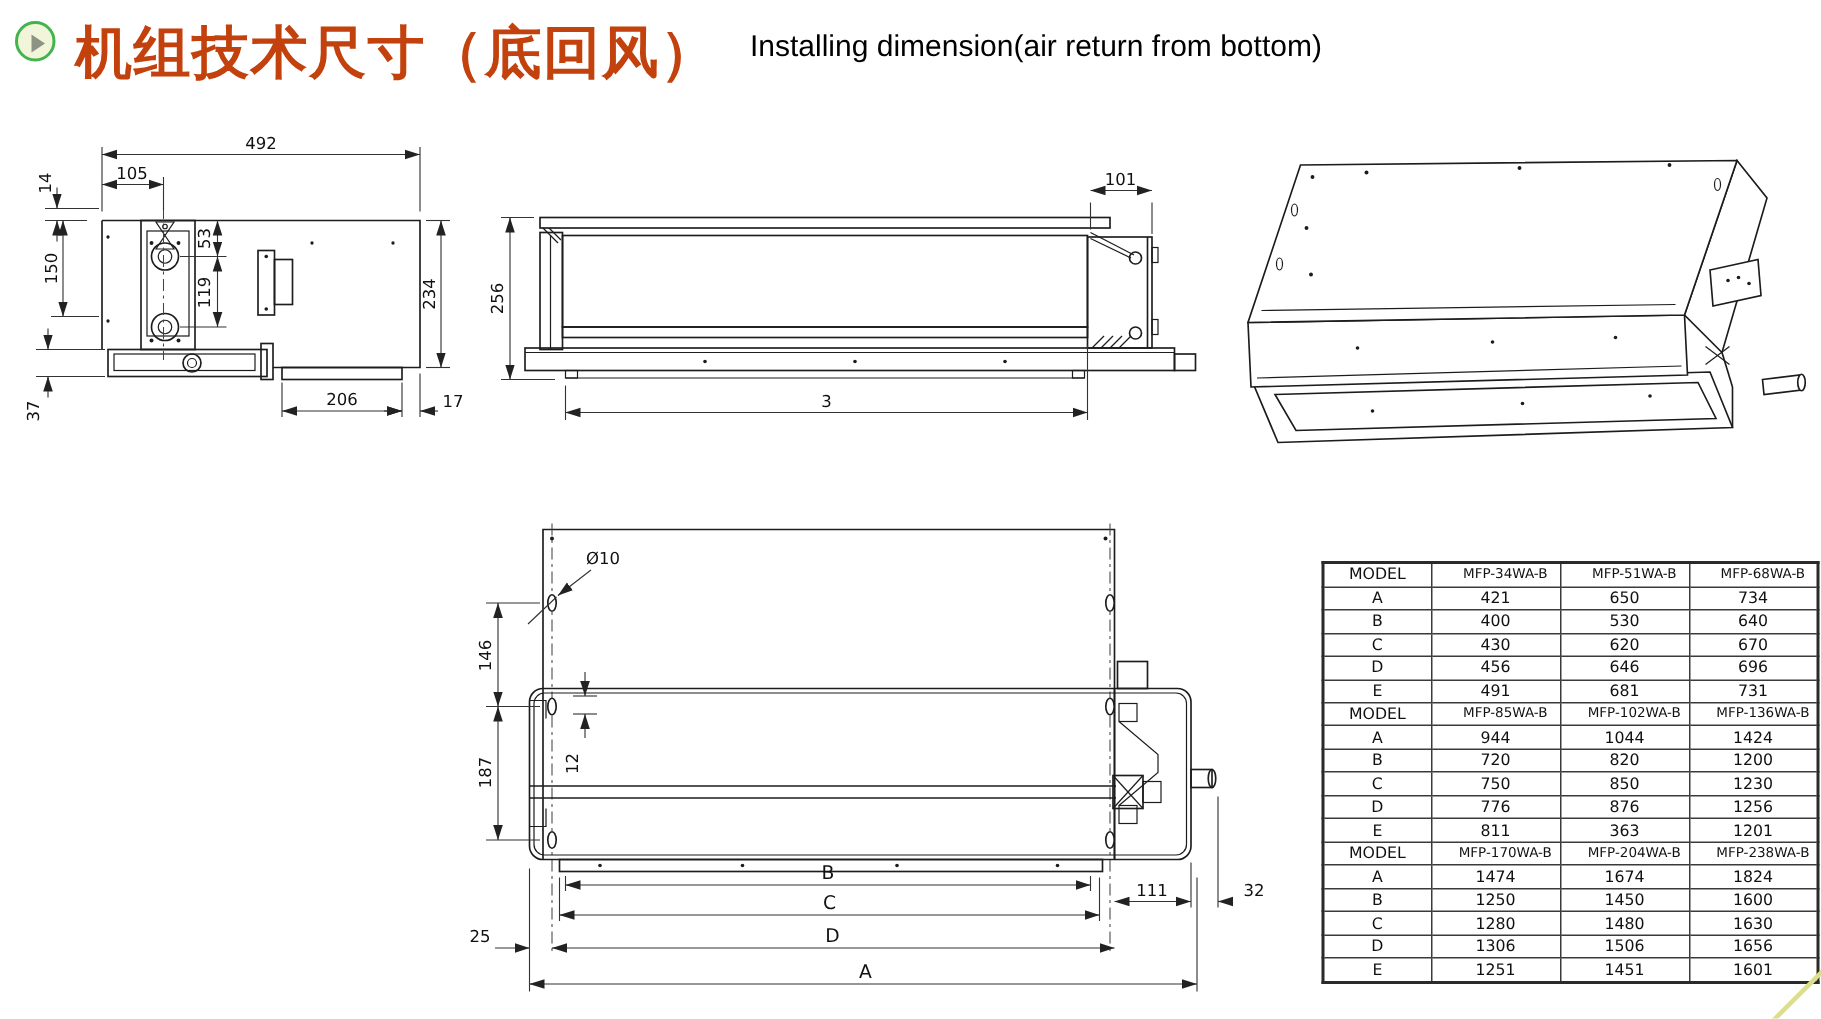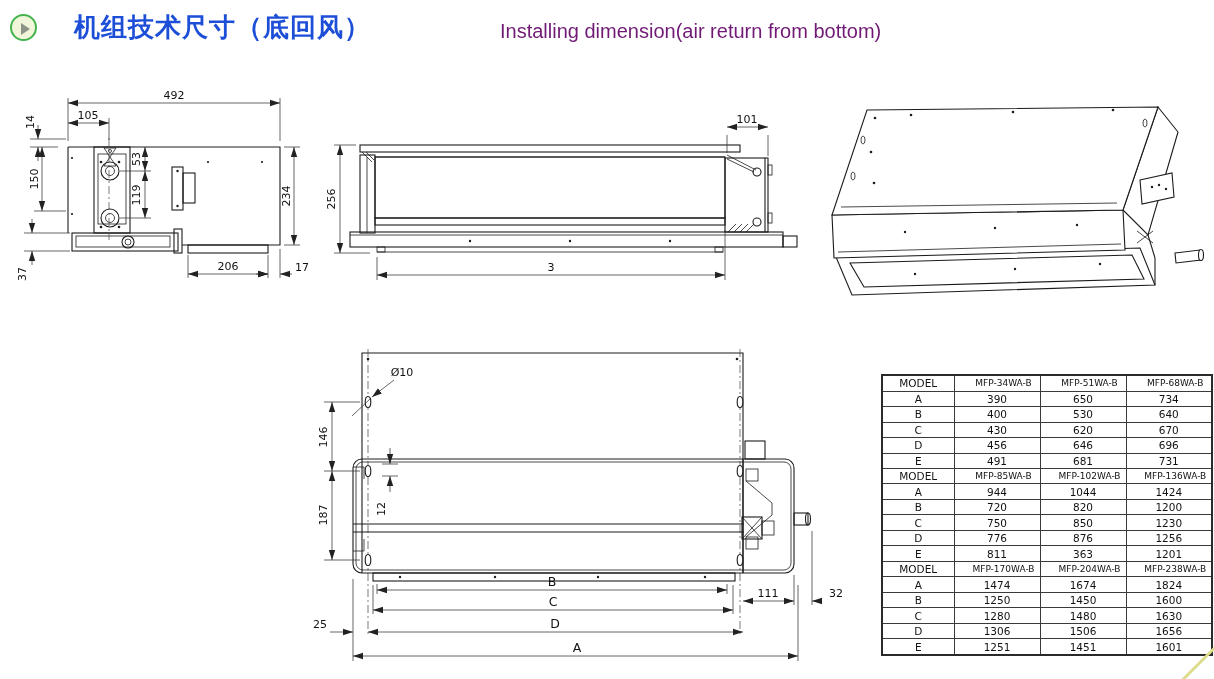--- a/index.html
+++ b/index.html
@@ -6,23 +6,23 @@
   body { font-family:"Liberation Sans","DejaVu Sans",sans-serif; background:#fff; }
   #page { position:relative; width:1214px; height:679px; background:#fff; overflow:hidden; }
 
   
   #hdr { position:absolute; left:8px; top:8px; height:44px; white-space:nowrap; }
   #hdr-icon { position:absolute; left:2px; top:6px; width:27px; height:27px; border-radius:50%;
               border:2px solid #43b44d; background:#f1f5da; }
   #hdr-icon .tri { position:absolute; left:9px; top:7px; width:0; height:0;
                    border-left:9px solid #8d9385; border-top:6px solid transparent;
                    border-bottom:6px solid transparent; }
-  #title-zh { position:absolute; left:42px; top:2px; font-size:26px; font-weight:bold;
-              color:#1d4ed8; letter-spacing:1px;margin-left:24px; }
-  #title-en { position:absolute; left:492px; top:12px; font-size:20px; color:#701a75; }
+  #title-zh { position:absolute; left:42px; top:2px; font-size:38px; font-weight:bold;
+              color:#c2410c; letter-spacing:1px; }
+  #title-en { position:absolute; left:492px; top:12px; font-size:20px; color:#000000; }
 
   
   svg { position:absolute; overflow:visible; }
   #sv-side   { left:8px;   top:78px;  }
   #sv-front  { left:320px; top:85px;  }
   #sv-iso    { left:815px; top:88px;  }
   #sv-bottom { left:290px; top:345px; }
   svg text { font-family:"DejaVu Sans","Liberation Sans",sans-serif; font-size:11px; fill:#111; }
   svg text.big { font-size:12.5px; }
   .ol  { stroke:#1c1c1c; stroke-width:1.1; fill:none; }
@@ -327,21 +327,21 @@
       </colgroup>
     <tbody>
         <tr>
           <td>MODEL</td>
           <td class="model-cell">MFP-34WA-B</td>
           <td class="model-cell">MFP-51WA-B</td>
           <td class="model-cell">MFP-68WA-B</td>
         </tr>
         <tr>
           <td>A</td>
-          <td>390</td>
+          <td>421</td>
           <td>650</td>
           <td>734</td>
         </tr>
         <tr>
           <td>B</td>
           <td>400</td>
           <td>530</td>
           <td>640</td>
         </tr>
         <tr>

